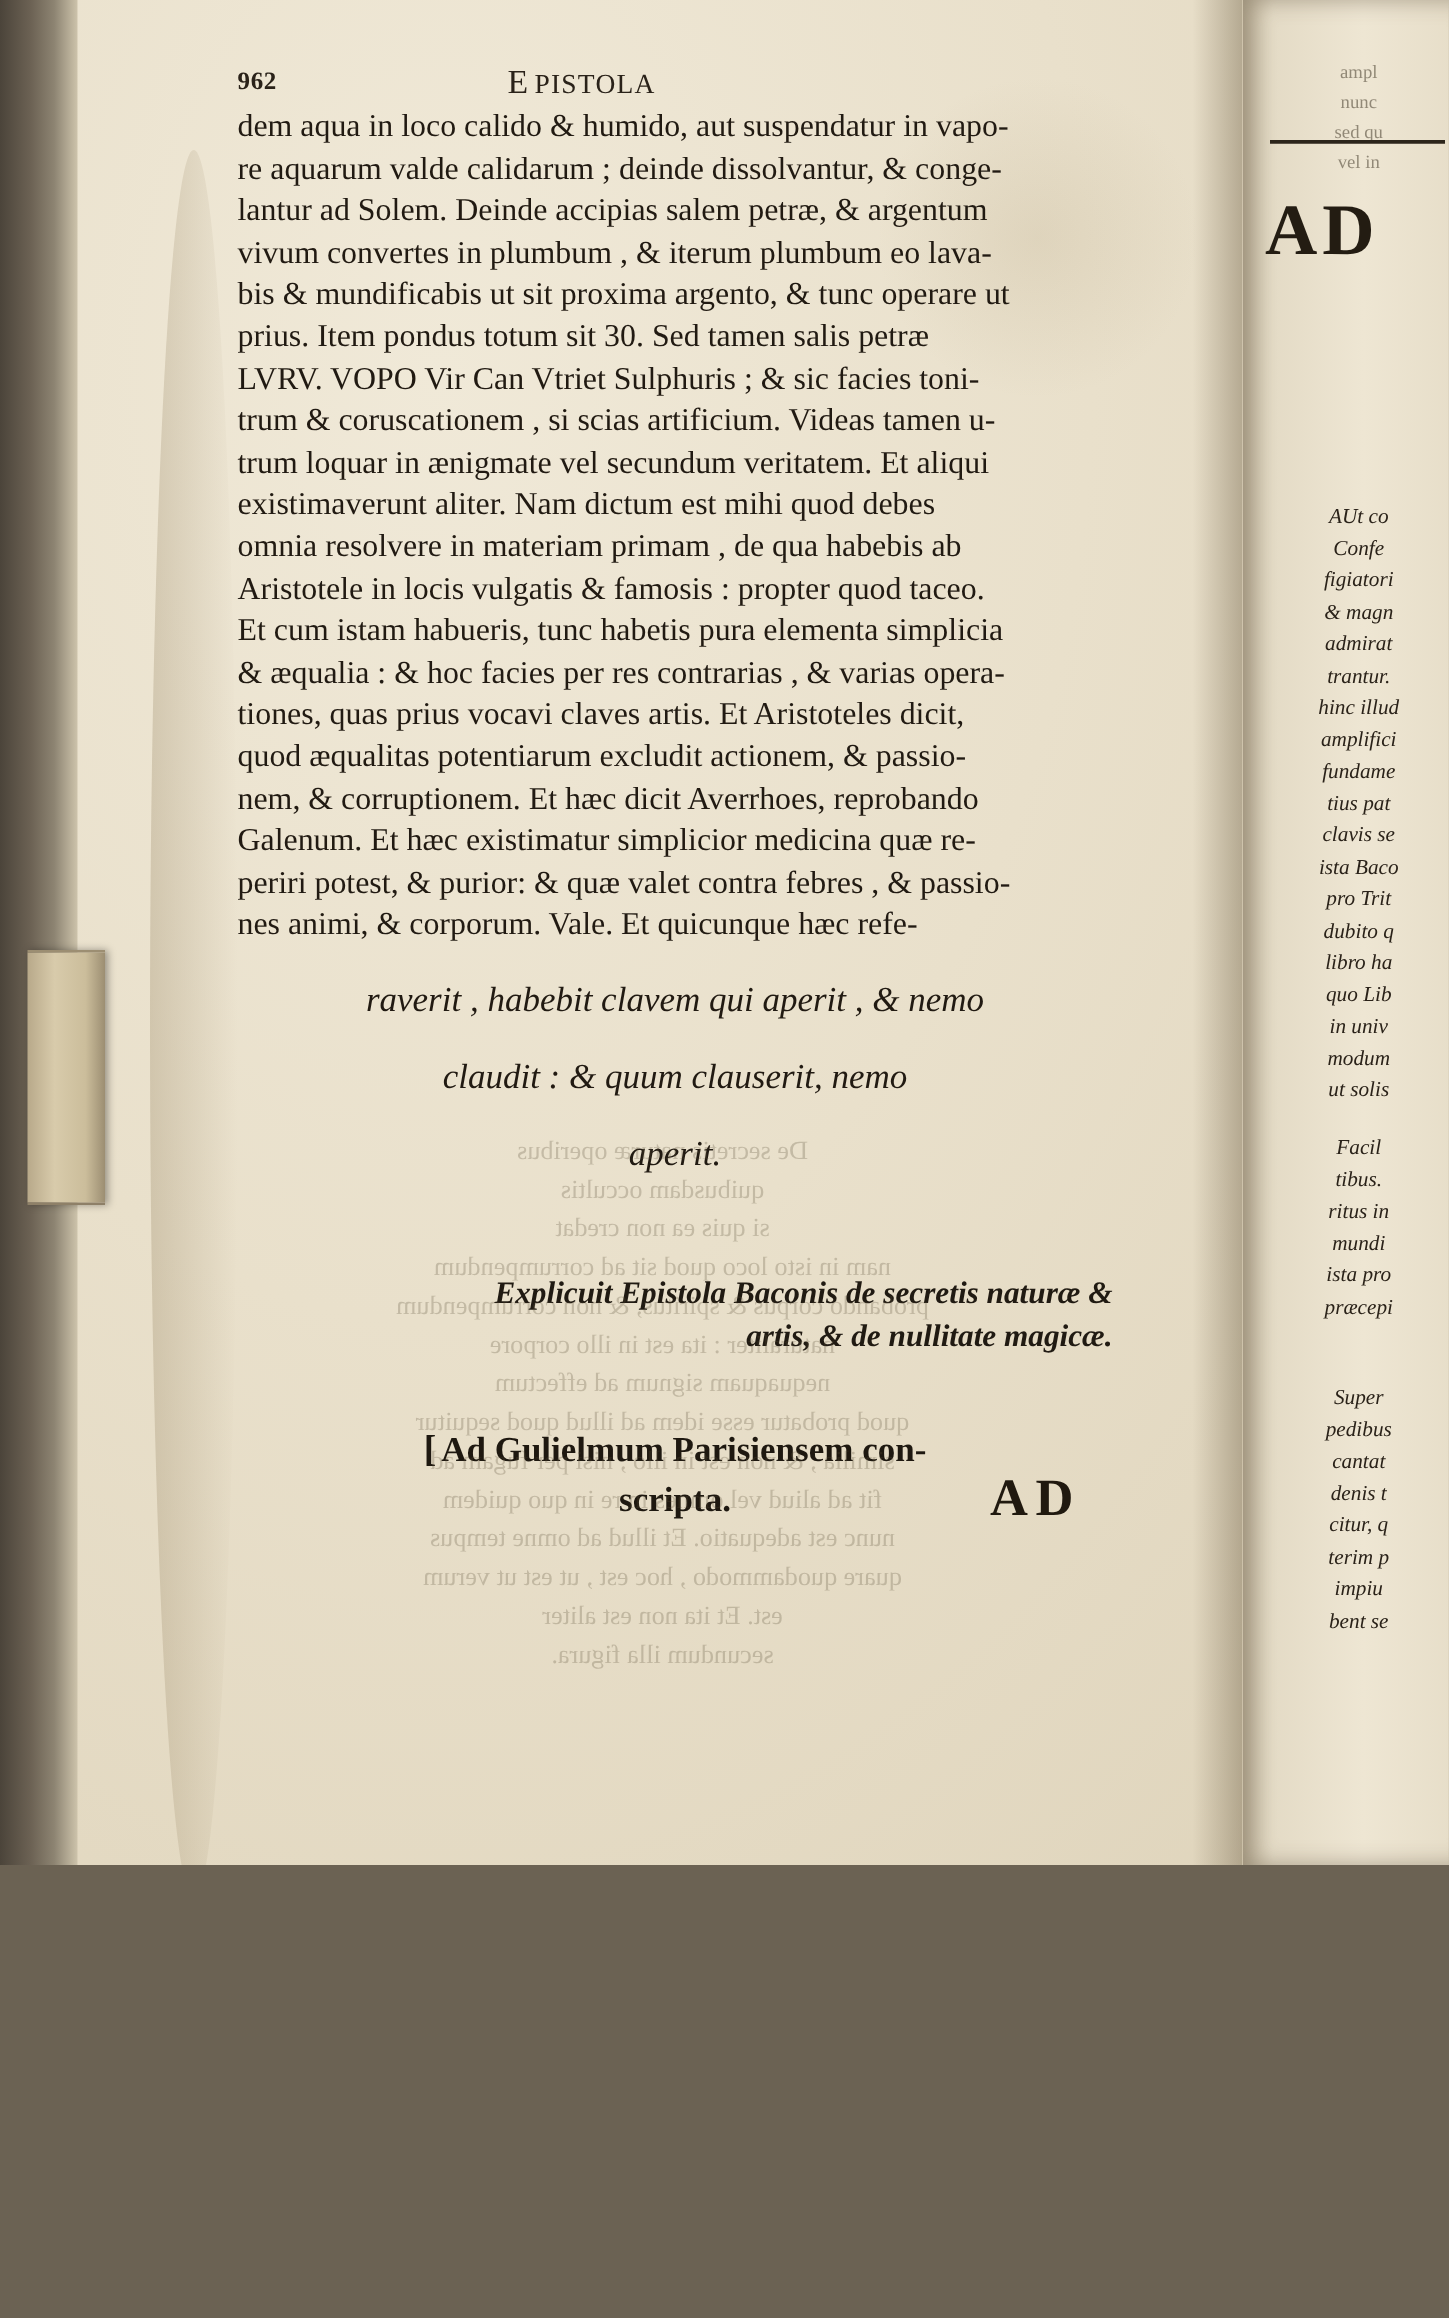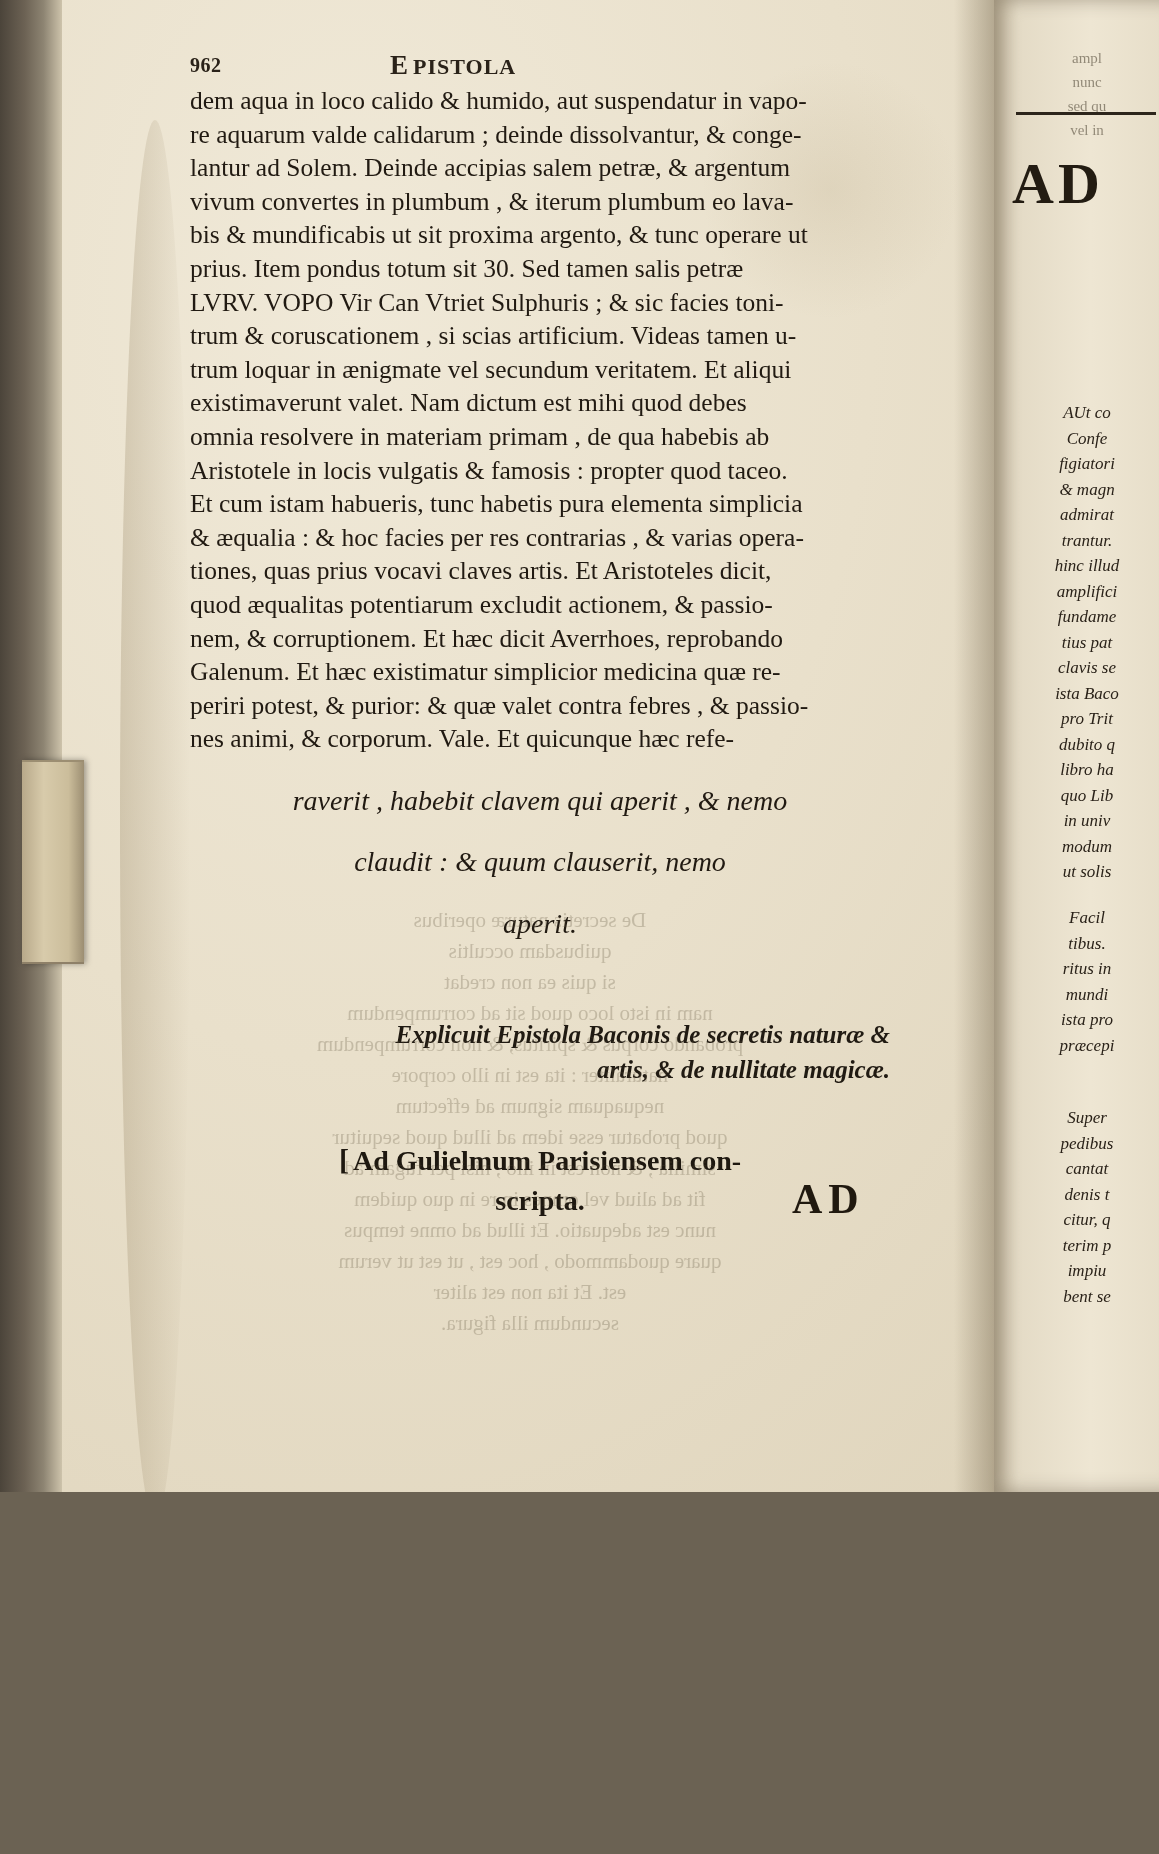--- a/index.html
+++ b/index.html
@@ -91,24 +91,24 @@
   .folio {
     position: absolute;
     left: 0; top: 6px;
     font-size: 20px;
     font-weight: bold;
     letter-spacing: .5px;
     color: #2a2219;
   }
   .running-head {
     position: absolute;
-    left: 200px; top: 2px;
+    left: 216px; top: 2px;
     font-size: 22px;
     letter-spacing: 5px;
-    font-weight: bold;
+    font-weight: normal;
     color: #2a2219;
     text-align: right;
   }
   .running-head .drop {
     font-size: 27px;
   }
 
   .body-text {
     font-size: 25.5px;
     line-height: 33.6px;
@@ -235,21 +235,21 @@
     <div class="body-text">
       <p>dem aqua in loco calido &amp; humido, aut suspendatur in vapo-</p>
       <p>re aquarum valde calidarum ; deinde dissolvantur, &amp; conge-</p>
       <p>lantur ad Solem.     Deinde accipias salem petræ, &amp; argentum</p>
       <p>vivum convertes in plumbum , &amp; iterum plumbum eo lava-</p>
       <p>bis &amp; mundificabis ut sit proxima argento, &amp; tunc operare ut</p>
       <p>prius.    Item pondus totum sit 30.     Sed tamen salis petræ</p>
       <p>LVRV.    VOPO Vir Can Vtriet Sulphuris ; &amp; sic facies toni-</p>
       <p>trum &amp; coruscationem , si scias artificium.   Videas tamen u-</p>
       <p>trum loquar in ænigmate vel secundum veritatem. Et aliqui</p>
-      <p>existimaverunt valet.     Nam dictum est mihi quod debes</p>
+      <p>existimaverunt aliter.     Nam dictum est mihi quod debes</p>
       <p>omnia resolvere in materiam primam ,   de qua habebis ab</p>
       <p>Aristotele in locis vulgatis &amp; famosis :  propter quod taceo.</p>
       <p>Et cum istam habueris, tunc habetis pura elementa simplicia</p>
       <p>&amp; æqualia : &amp; hoc facies per res contrarias , &amp; varias opera-</p>
       <p>tiones, quas prius vocavi claves artis.   Et Aristoteles dicit,</p>
       <p>quod æqualitas potentiarum excludit actionem,  &amp; passio-</p>
       <p>nem, &amp; corruptionem.   Et hæc dicit Averrhoes, reprobando</p>
       <p>Galenum.  Et hæc existimatur simplicior medicina quæ re-</p>
       <p>periri potest, &amp; purior: &amp; quæ valet contra febres , &amp; passio-</p>
       <p>nes animi, &amp; corporum. Vale. Et quicunque hæc refe-</p>

